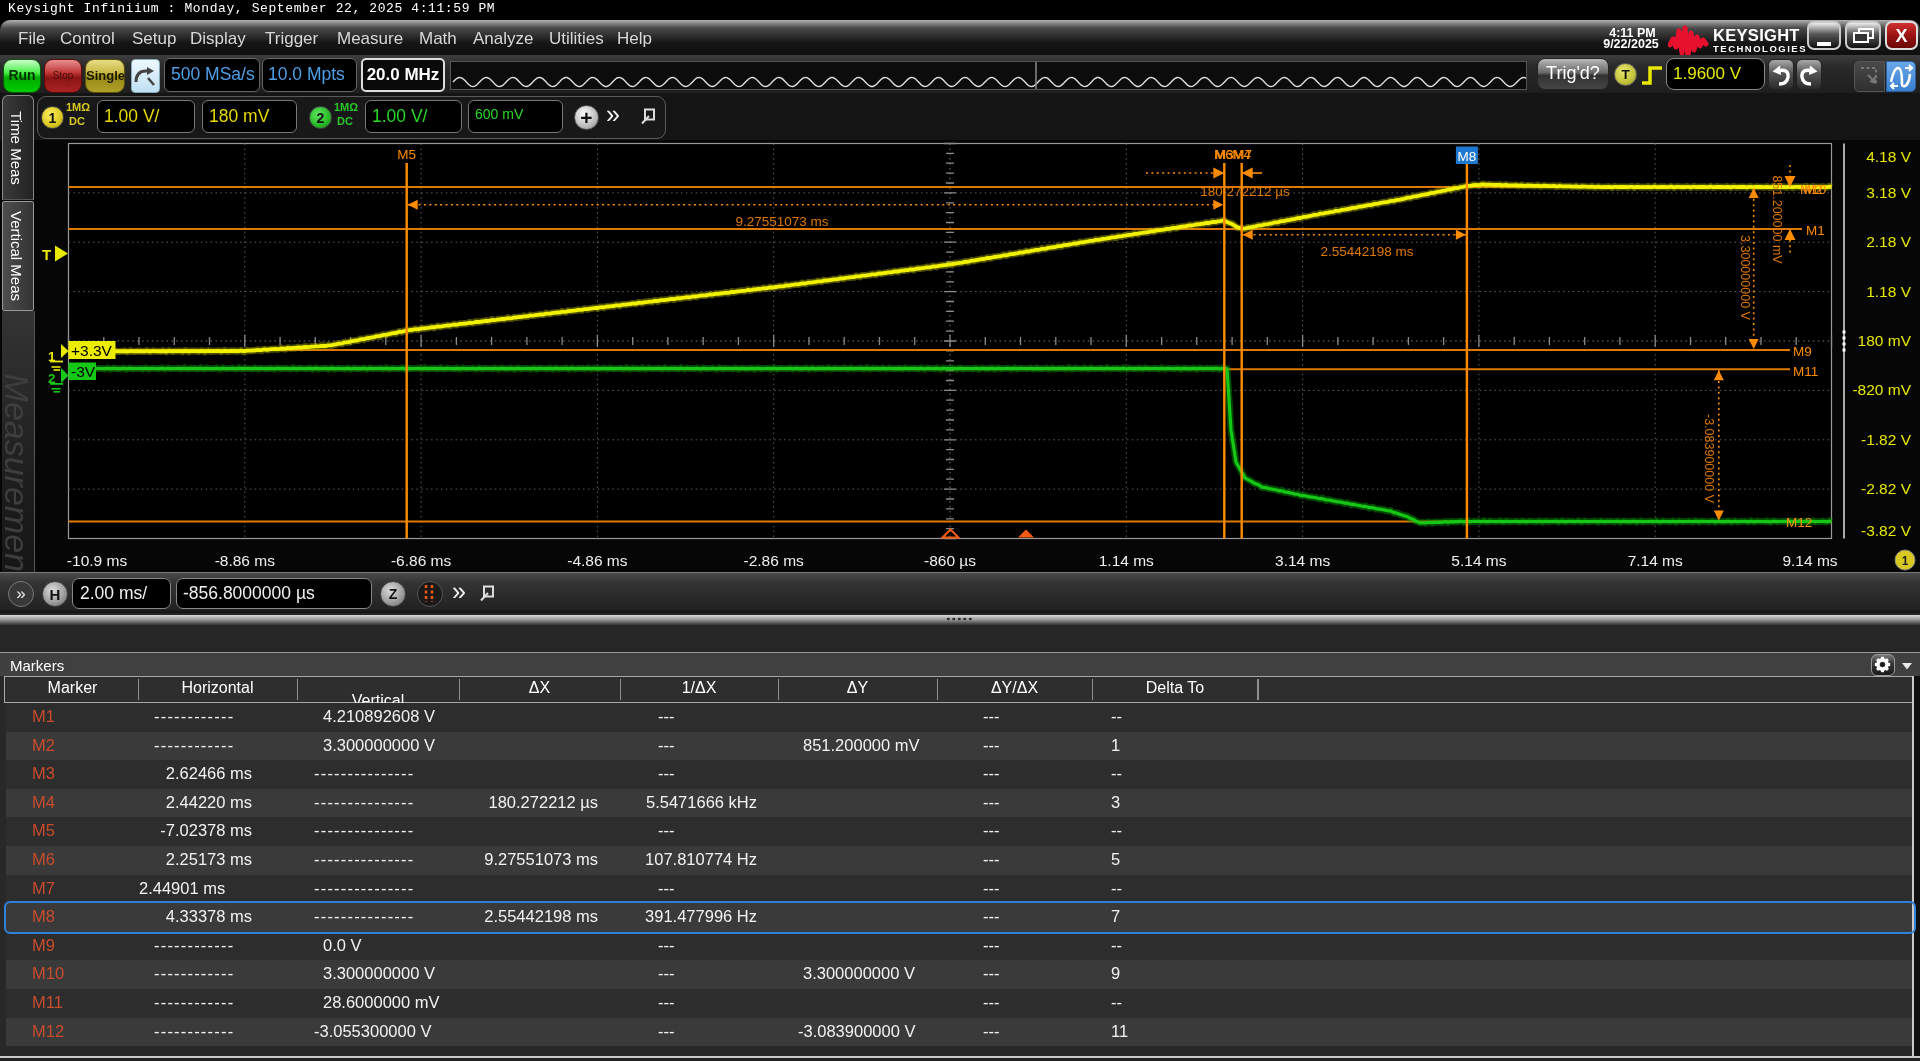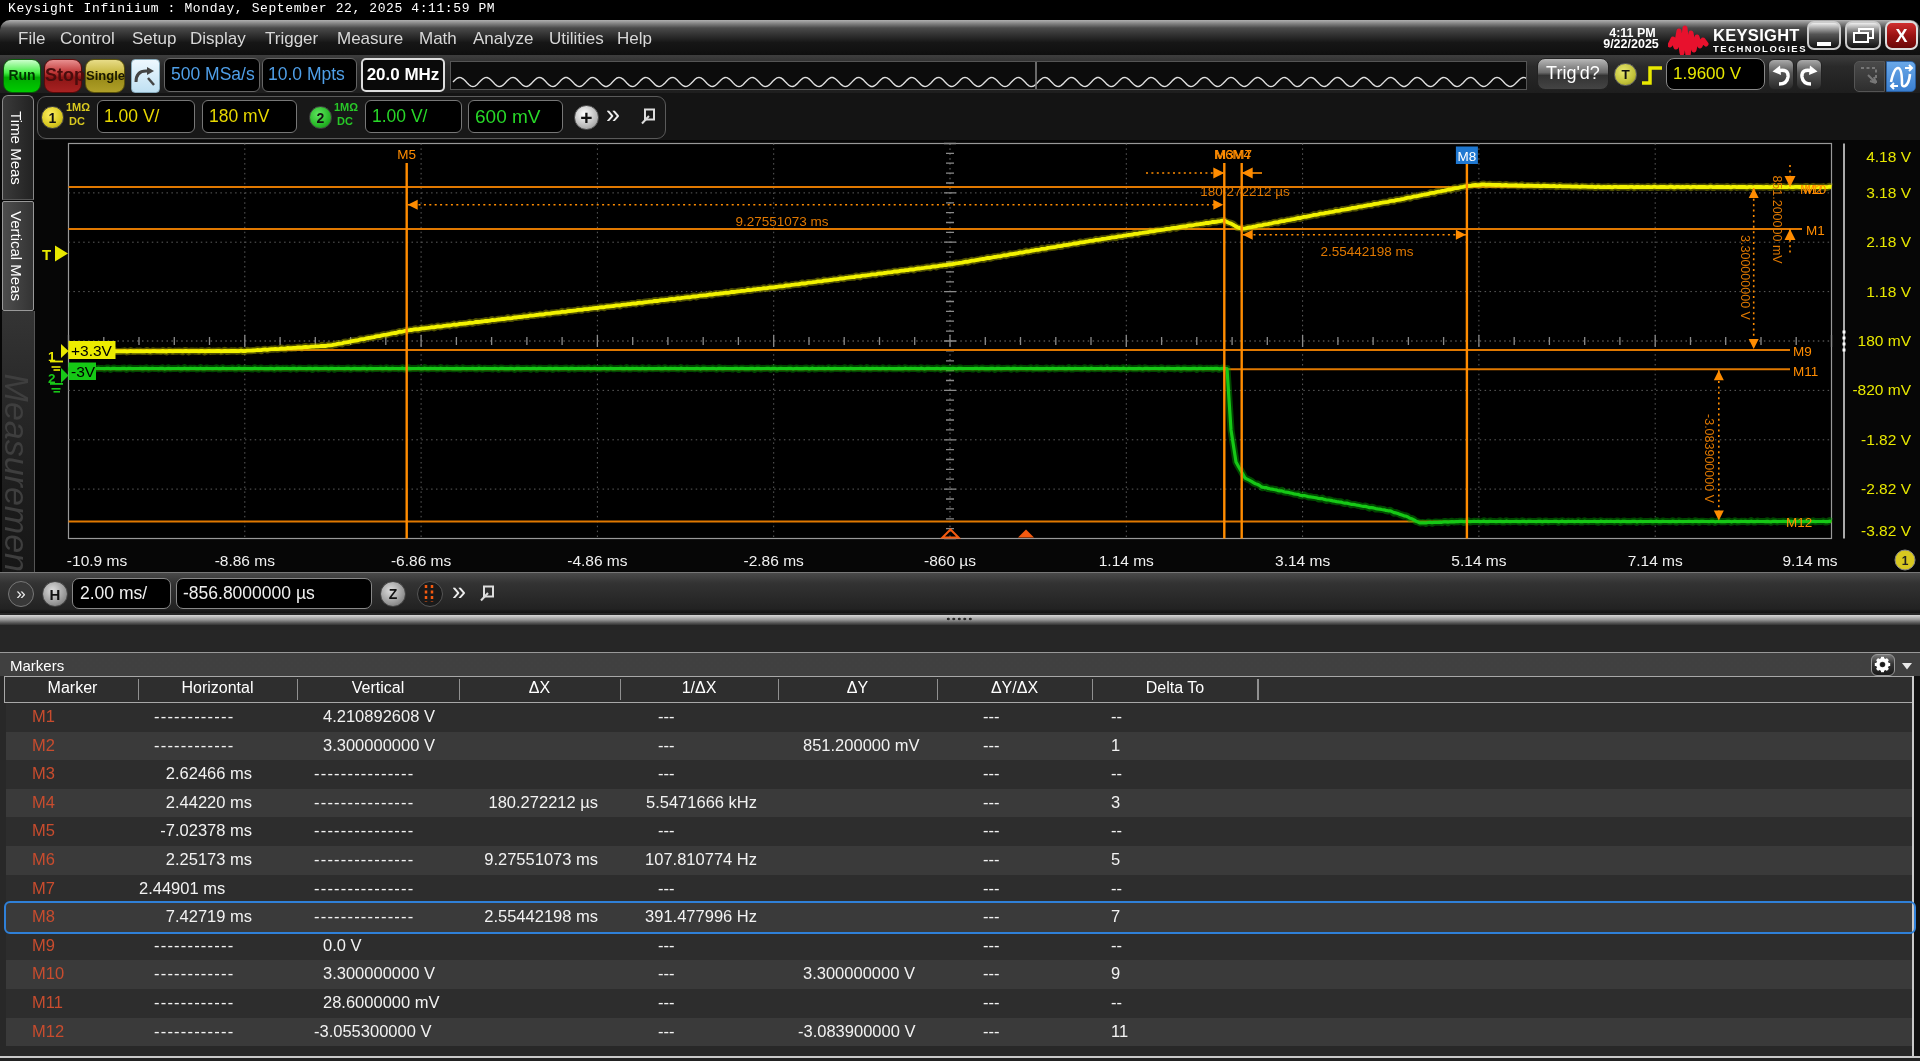--- a/index.html
+++ b/index.html
@@ -33,21 +33,21 @@
       <div class="abs" style="left:8px;top:19px;width:14px;height:4px;background:#fff"></div>
     </div>
 <div class="abs" style="left:1845px;top:1px;width:36px;height:29px;border:2px solid #ccc;border-radius:7px;background:linear-gradient(#eee,#555 45%,#111)">
       <div class="abs" style="left:11px;top:5px;width:16px;height:11px;border:2.5px solid #fff"></div>
       <div class="abs" style="left:6px;top:9px;width:16px;height:11px;border:2.5px solid #fff;background:#333"></div>
     </div>
 <div class="abs" style="left:1885px;top:1px;width:33px;height:29px;border:2px solid #ddd;border-radius:7px;background:linear-gradient(#d03030,#9a1212 50%,#6a0808);text-align:center"><span style="font-size:18px;font-weight:bold;color:#fff;line-height:26px">X</span></div>
 </div>
 <div class="abs" style="left:0;top:55px;width:1920px;height:38px;background:linear-gradient(#3e3e3e,#2a2a2a 30%,#1e1e1e)">
 <div class="abs" style="left:3px;top:4px;width:38px;height:34px;background:linear-gradient(#ccffcc,#44ee44 40%,#00aa00 55%,#00cc00);border:1.5px solid #0a5a0a;border-radius:9px;text-align:center"><span style="font-size:14px;font-weight:bold;color:#003300;line-height:31px">Run</span></div>
-<div class="abs" style="left:44px;top:4px;width:38px;height:34px;background:linear-gradient(#e89090,#c03636 40%,#8c1515 55%,#a82222);border:1.5px solid #5a0a0a;border-radius:9px;text-align:center"><span style="font-size:18px;font-weight:bold;color:#4a0d0d;line-height:31px">Stop</span></div>
+<div class="abs" style="left:44px;top:4px;width:38px;height:34px;background:linear-gradient(#e89090,#c03636 40%,#8c1515 55%,#a82222);border:1.5px solid #5a0a0a;border-radius:9px;text-align:center"><span style="font-size:10px;font-weight:normal;color:#4a0d0d;line-height:31px">Stop</span></div>
 <div class="abs" style="left:85px;top:4px;width:40px;height:34px;background:linear-gradient(#e8dc88,#c8b840 40%,#988a18 55%,#b0a028);border:1.5px solid #5a520a;border-radius:9px;text-align:center"><span style="font-size:13px;font-weight:bold;color:#1a1800;line-height:31px">Single</span></div>
 <div class="abs" style="left:131px;top:4px;width:29px;height:34px;background:linear-gradient(#eef8ff,#bfe0f2);border:1.5px solid #8ab;border-radius:4px">
 <svg class="abs" style="left:2px;top:6px" width="23" height="21" viewBox="0 0 23 21">
         <path d="M2 16 Q2 5 12 5 L16 5" fill="none" stroke="#444" stroke-width="3"></path>
         <path d="M13 1 L20 5 L13 9 Z" fill="#444"></path>
         <path d="M14 12 l6 7" stroke="#444" stroke-width="2.5"></path>
       </svg>
     </div>
 <div class="box" style="left:164px;top:3px;width:96px;height:34px"></div>
 <span class="btxt" style="left:171px;top:9px;font-size:17.5px;color:#4f9fe8">500 MSa/s</span>
@@ -101,21 +101,21 @@
 <div class="box" style="left:97px;top:7px;width:98px;height:33px;border-color:#777"></div>
 <span class="btxt" style="left:104px;top:13px;font-size:17.5px;color:#e8d800">1.00 V/</span>
 <div class="box" style="left:202px;top:7px;width:95px;height:33px;border-color:#777"></div>
 <span class="btxt" style="left:209px;top:13px;font-size:17.5px;color:#e8d800">180 mV</span>
 <div class="abs" style="left:309px;top:13px;width:23px;height:23px;border-radius:50%;background:radial-gradient(circle at 40% 35%,#60e860,#28b828 60%,#128812);border:1px solid #444;text-align:center"><span style="font-size:14px;font-weight:bold;color:#111;line-height:22px">2</span></div>
 <span class="btxt" style="left:334px;top:8px;font-size:11px;font-weight:bold;color:#28c828">1MΩ</span>
 <span class="btxt" style="left:337px;top:22px;font-size:11px;font-weight:bold;color:#28c828">DC</span>
 <div class="box" style="left:365px;top:7px;width:97px;height:33px;border-color:#777"></div>
 <span class="btxt" style="left:372px;top:13px;font-size:17.5px;color:#28d828">1.00 V/</span>
 <div class="box" style="left:468px;top:7px;width:95px;height:33px;border-color:#777"></div>
-<span class="btxt" style="left:475px;top:13px;font-size:19px;color:#28d828">600 mV</span>
+<span class="btxt" style="left:475px;top:13px;font-size:14px;color:#28d828">600 mV</span>
 <div class="abs" style="left:574px;top:12px;width:25px;height:25px;border-radius:50%;background:radial-gradient(circle at 40% 35%,#fff,#bbb 60%,#888);border:1px solid #555;text-align:center"><span style="font-size:21px;font-weight:bold;color:#111;line-height:23px">+</span></div>
 <span class="btxt" style="left:606px;top:7px;font-size:25px;color:#eee">»</span>
 <svg class="abs" style="left:641px;top:15px" width="16" height="17" viewBox="0 0 16 17">
       <rect x="4" y="1.5" width="9" height="10" fill="none" stroke="#ddd" stroke-width="2"></rect>
       <line x1="1" y1="15.5" x2="8" y2="8" stroke="#ddd" stroke-width="2"></line>
     </svg>
 </div>
 <div class="abs" style="left:0;top:140px;width:1920px;height:432px;background:#060606"></div>
 <div class="abs" style="left:2px;top:95px;width:32px;height:105px;background:linear-gradient(90deg,#3a3a3a,#222);border:1.5px solid #888;border-bottom-color:#555;border-radius:6px 6px 0 0"></div>
 <div class="abs" style="left:16px;top:148px;width:0;height:0">
@@ -293,21 +293,21 @@
 <svg class="abs" style="left:1900px;top:9px" width="14" height="9" viewBox="0 0 14 9">
         <polygon points="2,1 12,1 7,7.5" fill="#e8e8e8"></polygon>
       </svg>
 </div>
 </div>
 <div class="abs" style="left:0;top:676px;width:1920px;height:385px;background:#282828">
 <div class="abs" style="left:4px;top:0px;width:1912px;height:27px;background:#2e2e2e;border:1.5px solid #a8a8a8"></div>
 <span class="btxt" style="left:8px;top:3px;width:129px;text-align:center;font-size:16px;color:#fff">Marker</span>
 <span class="btxt" style="left:139px;top:3px;width:157px;text-align:center;font-size:16px;color:#fff">Horizontal</span>
 <div class="abs" style="left:137.5px;top:3px;width:1.5px;height:21px;background:#909090"></div>
-<span class="btxt" style="left:298px;top:3px;width:160px;text-align:center;font-size:16px;color:#fff">Vertical</span>
+<span class="btxt" style="left:298px;top:16px;width:160px;text-align:center;font-size:16px;color:#fff">Vertical</span>
 <div class="abs" style="left:296.5px;top:3px;width:1.5px;height:21px;background:#909090"></div>
 <span class="btxt" style="left:460px;top:3px;width:159px;text-align:center;font-size:16px;color:#fff">ΔX</span>
 <div class="abs" style="left:458.5px;top:3px;width:1.5px;height:21px;background:#909090"></div>
 <span class="btxt" style="left:621px;top:3px;width:156px;text-align:center;font-size:16px;color:#fff">1/ΔX</span>
 <div class="abs" style="left:619.5px;top:3px;width:1.5px;height:21px;background:#909090"></div>
 <span class="btxt" style="left:779px;top:3px;width:157px;text-align:center;font-size:16px;color:#fff">ΔY</span>
 <div class="abs" style="left:777.5px;top:3px;width:1.5px;height:21px;background:#909090"></div>
 <span class="btxt" style="left:938px;top:3px;width:153px;text-align:center;font-size:16px;color:#fff">ΔY/ΔX</span>
 <div class="abs" style="left:936.5px;top:3px;width:1.5px;height:21px;background:#909090"></div>
 <span class="btxt" style="left:1093px;top:3px;width:164px;text-align:center;font-size:16px;color:#fff">Delta To</span>
@@ -367,21 +367,21 @@
 <div class="abs" style="left:6px;top:198.6px;width:1908px;height:28.6px;background:#2d2d2d">
 <span class="btxt" style="left:26px;top:4px;font-size:16.5px;color:#c84c2e">M7</span>
 <span class="btxt" style="left:133px;top:4px;width:113px;text-align:left;font-size:16.5px;color:#f2f2f2">2.44901 ms</span>
 <span class="btxt" style="left:308px;top:4px;font-size:16.5px;letter-spacing:1.2px;color:#f2f2f2">---------------</span>
 <span class="btxt" style="left:652px;top:4px;font-size:16.5px;color:#f2f2f2">---</span>
 <span class="btxt" style="left:977px;top:4px;font-size:16.5px;color:#f2f2f2">---</span>
 <span class="btxt" style="left:1105px;top:4px;font-size:16.5px;color:#f2f2f2">--</span>
 </div>
 <div class="abs" style="left:6px;top:227.2px;width:1908px;height:28.6px;background:#3a3a3a">
 <span class="btxt" style="left:26px;top:4px;font-size:16.5px;color:#c84c2e">M8</span>
-<span class="btxt" style="left:133px;top:4px;width:113px;text-align:right;font-size:16.5px;color:#f2f2f2">7.42719 ms</span>
+<span class="btxt" style="left:133px;top:4px;width:113px;text-align:right;font-size:16.5px;color:#f2f2f2">4.33378 ms</span>
 <span class="btxt" style="left:308px;top:4px;font-size:16.5px;letter-spacing:1.2px;color:#f2f2f2">---------------</span>
 <span class="btxt" style="left:454px;top:4px;width:138px;text-align:right;font-size:16.5px;color:#f2f2f2">2.55442198 ms</span>
 <span class="btxt" style="left:615px;top:4px;width:136px;text-align:right;font-size:16.5px;color:#f2f2f2">391.477996 Hz</span>
 <span class="btxt" style="left:977px;top:4px;font-size:16.5px;color:#f2f2f2">---</span>
 <span class="btxt" style="left:1105px;top:4px;font-size:16.5px;color:#f2f2f2">7</span>
 </div>
 <div class="abs" style="left:6px;top:255.8px;width:1908px;height:28.6px;background:#2d2d2d">
 <span class="btxt" style="left:26px;top:4px;font-size:16.5px;color:#c84c2e">M9</span>
 <span class="btxt" style="left:148px;top:4px;font-size:16.5px;letter-spacing:1.2px;color:#f2f2f2">------------</span>
 <span class="btxt" style="left:317px;top:4px;font-size:16.5px;color:#f2f2f2">0.0 V</span>

